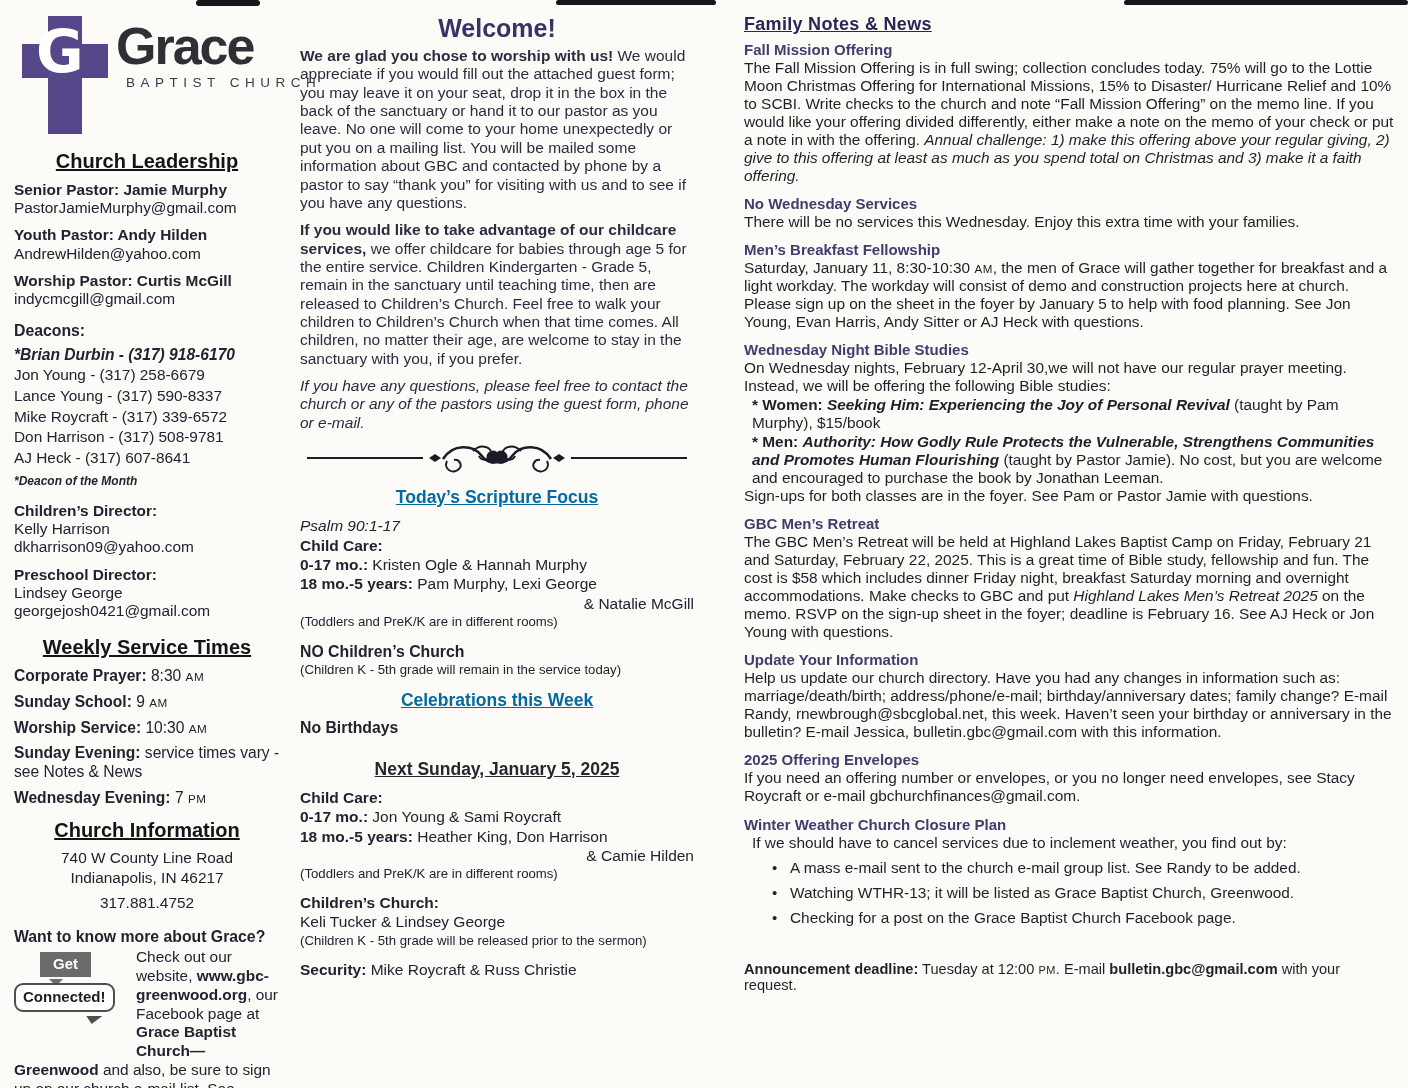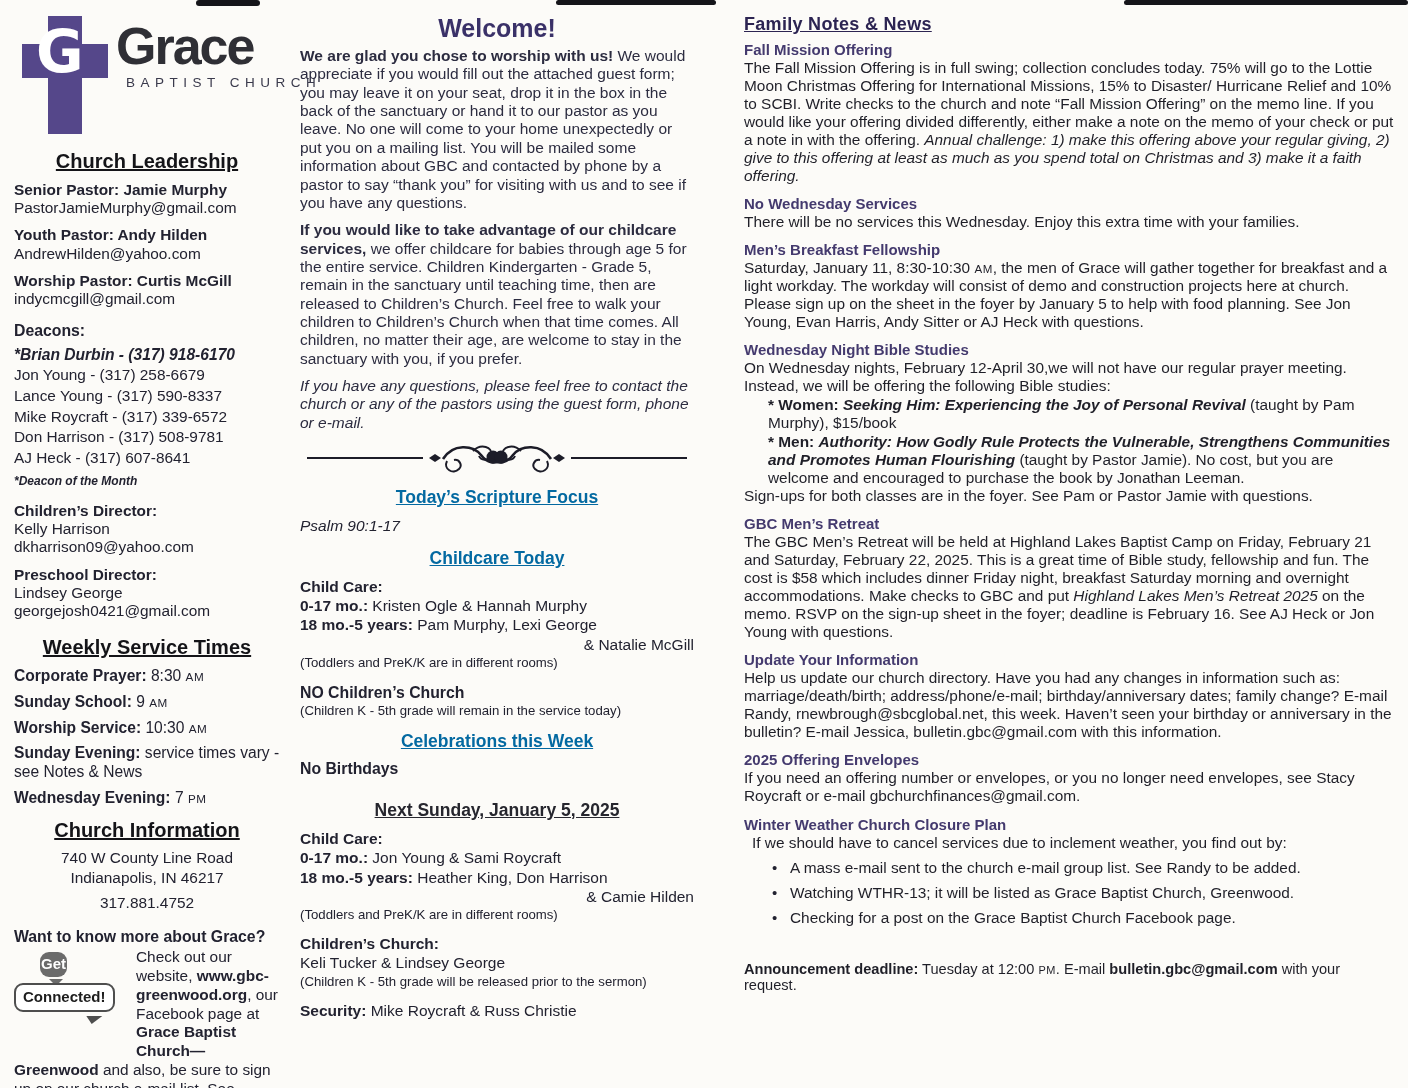--- a/index.html
+++ b/index.html
@@ -40,21 +40,21 @@
   .deacon-line { font-size:15.4px; line-height:1.35; }
   .deacon-note { font-size:12px; font-weight:bold; font-style:italic; margin:5px 0 14px 0; }
   .svc-item { font-size:15.6px; line-height:1.2; margin-bottom:7px; }
   .info-line { font-size:15.4px; line-height:1.3; text-align:center; }
   .info-phone { font-size:15.4px; text-align:center; margin-top:6px; }
   .more-title { font-size:15.8px; font-weight:bold; margin:16px 0 2px 0; }
   .more-para { font-size:15.4px; line-height:1.22; }
 
   .bubble-wrap { float:left; width:116px; height:88px; position:relative; margin:4px 6px 2px 0; }
   .bubble-get { position:absolute; left:26px; top:0; background:#6b6b6b; color:#fff;
-                font-weight:bold; font-size:15px; padding:3px 1px; border-radius:9px; }
+                font-weight:bold; font-size:15px; padding:3px 13px; border-radius:0; }
   .bubble-get::after { content:""; position:absolute; left:9px; bottom:-9px;
                 border:7px solid transparent; border-top-color:#6b6b6b; border-bottom-width:0; }
   .bubble-conn { position:absolute; left:0; top:31px; background:#fff; border:2.5px solid #4e4e4e;
                 color:#1d1d1d; font-weight:bold; font-size:15px; padding:3px 7px; border-radius:9px; }
   .bubble-conn::after { content:""; position:absolute; right:12px; bottom:-14px;
                 border:8px solid transparent; border-top-color:#4e4e4e; border-bottom-width:0;
                 transform:skewX(-18deg); }
 
   
   .welcome-title { font-size:25px; font-weight:bold; color:#3a3168; text-align:center; margin:8px 0 4px 0; }
@@ -71,21 +71,21 @@
   .happy { font-size:17px; font-weight:bold; font-style:italic; color:#1e3a92;
            text-align:center; margin-bottom:8px; }
   .celebrate-line { font-size:15.8px; font-weight:bold; margin:0 0 13px 0; }
 
   
   .fnn-title { font-size:18px; font-weight:bold; text-decoration:underline; color:#2c2452;
                margin:4px 0 6px 0; letter-spacing:0.3px; }
   .sec { margin-bottom:10px; }
   .sec-h { font-size:15px; font-weight:bold; color:#443a6e; margin-bottom:1px; }
   .sec-b { font-size:15.4px; line-height:1.17; color:#1f1f28; }
-  .sub-item { margin-left:24px; margin-top:1px; }
+  .sub-item { margin-left:8px; margin-top:1px; }
   .ww-intro { margin-left:8px; }
   .bullet-row { display:flex; margin:7px 0 0 28px; }
   .bullet-dot { width:18px; font-size:15px; }
   .deadline { font-size:14.6px; margin-top:34px; color:#1f1f28; }
 </style>
 </head>
 <body>
 
 <div class="page">
 
@@ -180,21 +180,20 @@
           <path d="M168 10 c8 -8 20 -4 18 4 c-2 6 -10 6 -12 1" stroke-width="2"></path>
           <circle cx="188" cy="16" r="6.5" fill="#1c1c28" stroke="none"></circle>
         </g>
         <use href="#halfFlourish" transform="translate(384,0) scale(-1,1)"></use>
       </g>
     </svg>
 
     <div class="h-mid">Today’s Scripture Focus</div>
     <div class="mid-line"><span class="seg-i">Psalm 90:1-17</span></div>
 
-    <div class="h-mid">Childcare Today</div>
     <div class="mid-line seg-b">Child Care:</div>
     <div class="mid-line"><span class="seg-b">0-17 mo.:</span><span> Kristen Ogle &amp; Hannah Murphy</span></div>
     <div class="mid-line"><span class="seg-b">18 mo.-5 years:</span><span> Pam Murphy, Lexi George</span></div>
     <div class="mid-line indent-names">&amp; Natalie McGill</div>
     <div class="mid-note">(Toddlers and PreK/K are in different rooms)</div>
     <div class="no-cc">NO Children’s Church</div>
     <div class="mid-note">(Children K - 5th grade will remain in the service today)</div>
 
     <div class="h-mid">Celebrations this Week</div>
     <div class="celebrate-line">No Birthdays</div>

